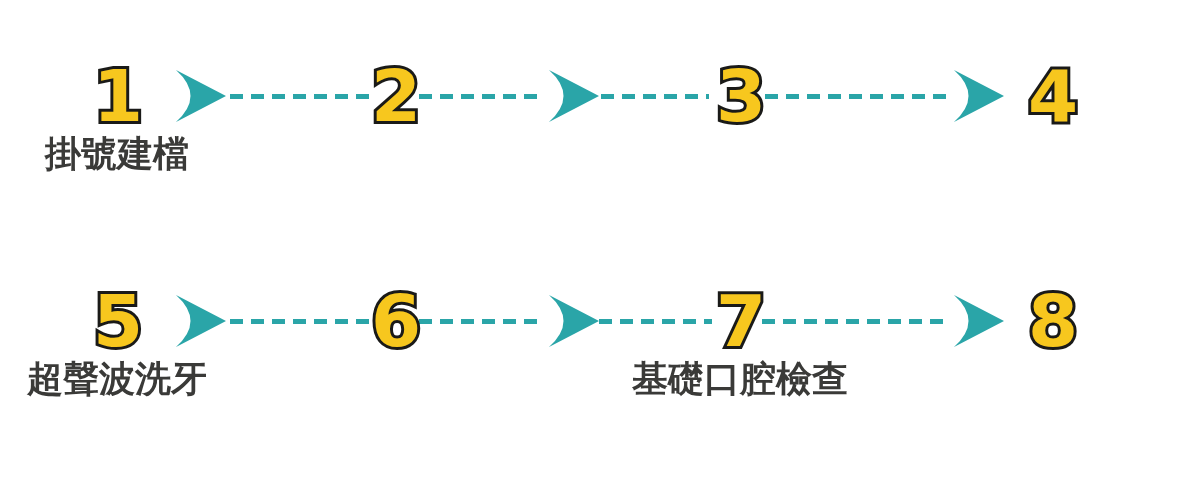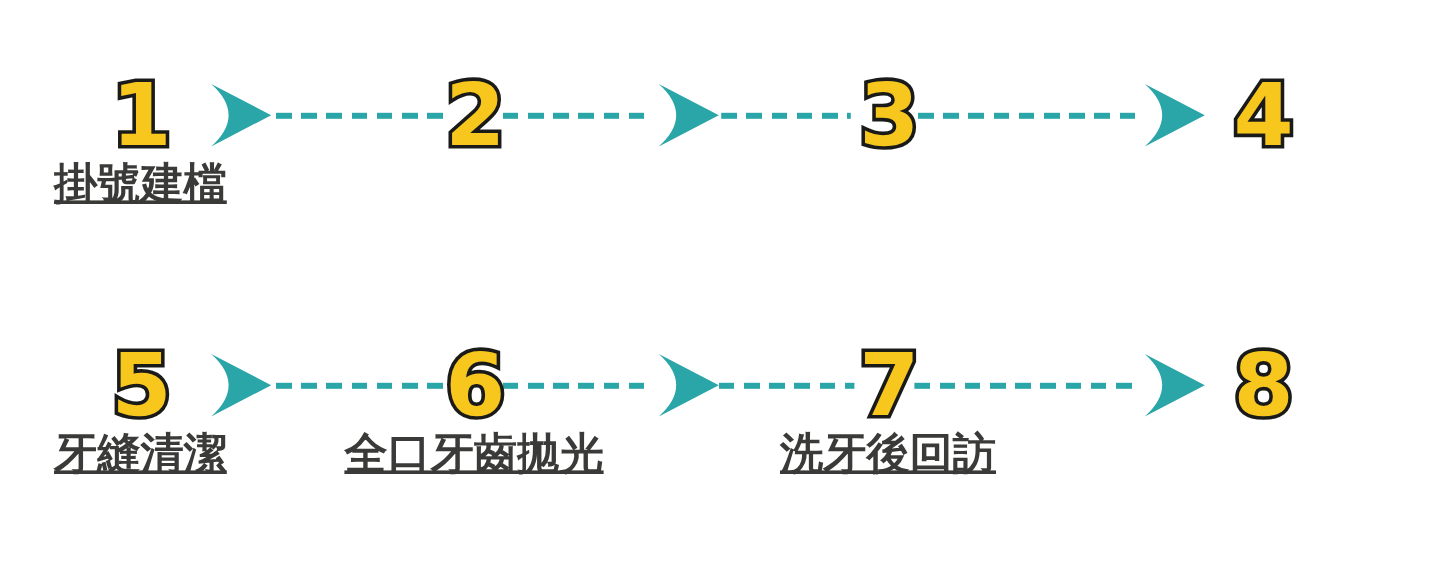--- a/index.html
+++ b/index.html
@@ -34,21 +34,20 @@
     color: var(--yellow);
     -webkit-text-stroke: 6px var(--number-outline);
     paint-order: stroke fill;
     letter-spacing: -2px;
   }
   .step-label, .step-sublabel {
     font-size: 36px;
     line-height: 46px;
     font-weight: bold;
     color: var(--label-text);
-    text-decoration: underline;
   }
   .dash {
     position: absolute;
     height: 5px;
     background: repeating-linear-gradient(90deg, var(--teal) 0 13px, transparent 13px 21px);
   }
   .arrow {
     position: absolute;
     width: 58px;
     height: 54px;
@@ -126,27 +125,26 @@
   </div>
   <div class="step row-1 col-3">
     <div class="step-number">3</div>
   </div>
   <div class="step row-1 col-4">
     <div class="step-number">4</div>
   </div>
 
   <div class="step row-2 col-1">
     <div class="step-number">5</div>
-    <div class="step-label">牙縫清潔</div>
+    <div class="step-label">超聲波洗牙</div>
   </div>
   <div class="step row-2 col-2">
     <div class="step-number">6</div>
-    <div class="step-label">全口牙齒拋光</div>
   </div>
   <div class="step row-2 col-3">
     <div class="step-number">7</div>
-    <div class="step-label">洗牙後回訪</div>
+    <div class="step-label">基礎口腔檢查</div>
   </div>
   <div class="step row-2 col-4">
     <div class="step-number">8</div>
   </div>
 
 </div>
 
 </body></html>

